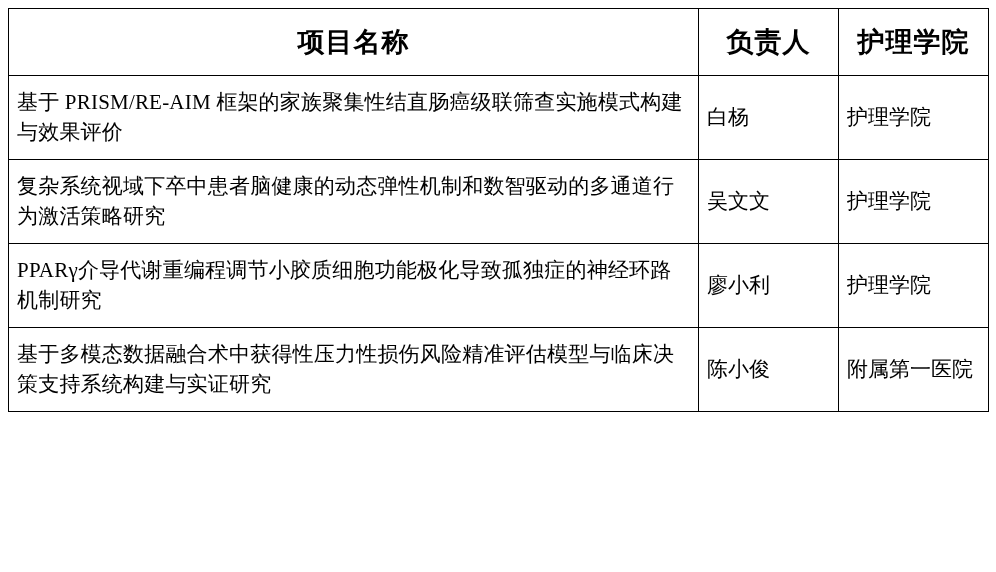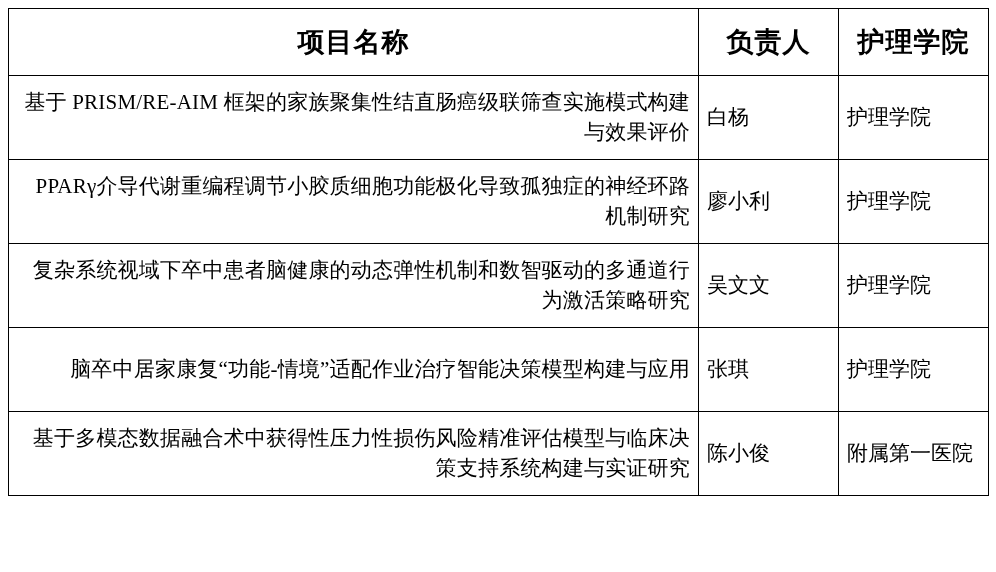--- a/index.html
+++ b/index.html
@@ -43,21 +43,21 @@
     height: 58px;
     padding: 4px 6px;
   }
   tbody td {
     font-size: 21px;
     line-height: 1.45;
     padding: 7px 8px 8px 8px;
     height: 68px;
   }
   tbody td.name {
-    text-align: right;
+    text-align: left;
     letter-spacing: 0.2px;
   }
   tbody td.center {
     text-align: left;
     white-space: nowrap;
   }
 </style>
 </head>
 <body>
 
@@ -75,32 +75,27 @@
         <th>护理学院</th>
       </tr>
     </thead>
     <tbody>
       <tr>
         <td class="name">基于 PRISM/RE-AIM 框架的家族聚集性结直肠癌级联筛查实施模式构建与效果评价</td>
         <td class="center">白杨</td>
         <td class="center">护理学院</td>
       </tr>
       <tr>
-        <td class="name">PPARγ介导代谢重编程调节小胶质细胞功能极化导致孤独症的神经环路机制研究</td>
-        <td class="center">廖小利</td>
-        <td class="center">护理学院</td>
-      </tr>
-      <tr>
         <td class="name">复杂系统视域下卒中患者脑健康的动态弹性机制和数智驱动的多通道行为激活策略研究</td>
         <td class="center">吴文文</td>
         <td class="center">护理学院</td>
       </tr>
       <tr>
-        <td class="name">脑卒中居家康复“功能-情境”适配作业治疗智能决策模型构建与应用</td>
-        <td class="center">张琪</td>
+        <td class="name">PPARγ介导代谢重编程调节小胶质细胞功能极化导致孤独症的神经环路机制研究</td>
+        <td class="center">廖小利</td>
         <td class="center">护理学院</td>
       </tr>
       <tr>
         <td class="name">基于多模态数据融合术中获得性压力性损伤风险精准评估模型与临床决策支持系统构建与实证研究</td>
         <td class="center">陈小俊</td>
         <td class="center">附属第一医院</td>
       </tr>
 
     </tbody>
   </table>

